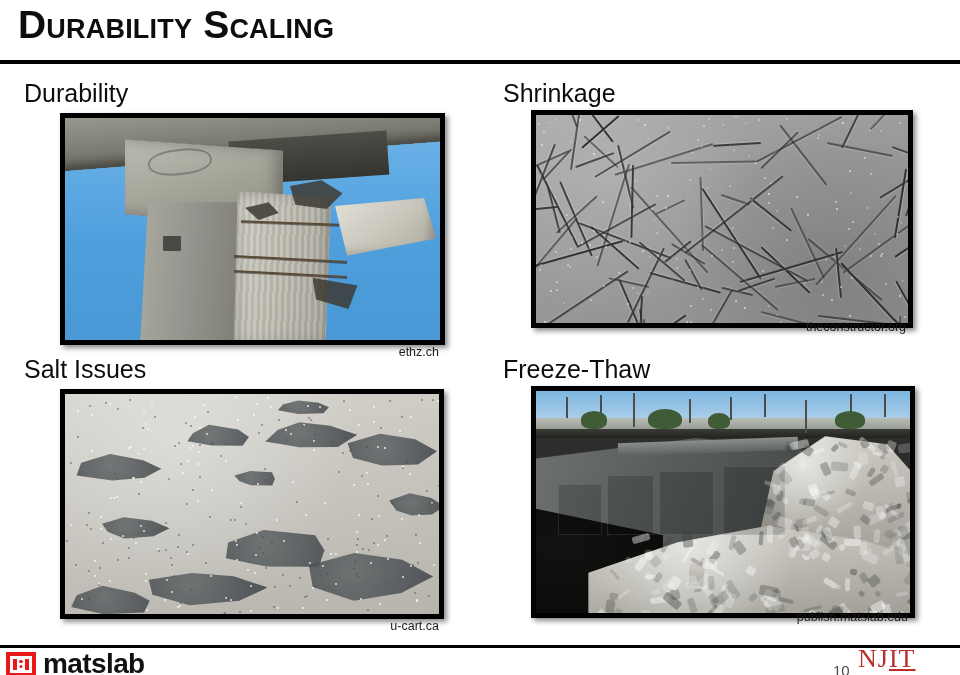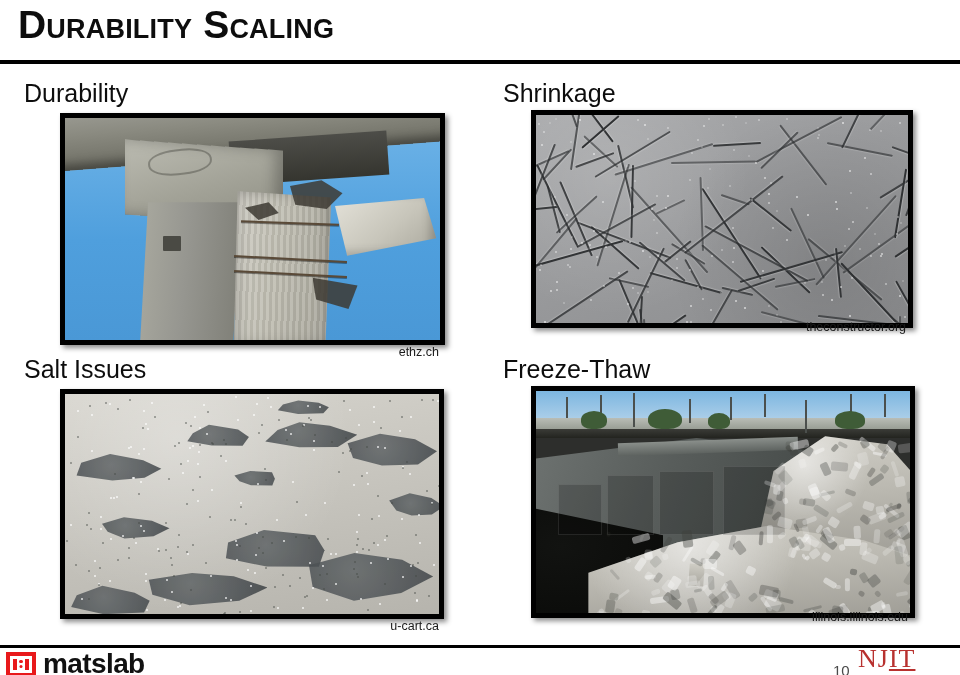--- a/index.html
+++ b/index.html
@@ -1068,21 +1068,21 @@
         <div class="chunk dark" style="left: 90.6255%; top: 90.0262%; width: 1.58513%; height: 2.47036%; transform: rotate(226.792deg); opacity: 0.54;"></div>
         <div class="chunk dark" style="left: 75.6611%; top: 33.2978%; width: 3.51808%; height: 3.62418%; transform: rotate(245.363deg); opacity: 0.75;"></div>
         <div class="chunk" style="left: 70.3685%; top: 62.5128%; width: 3.87204%; height: 2.70198%; transform: rotate(75.6643deg); opacity: 0.36;"></div>
         <div class="chunk dark" style="left: 67.8504%; top: 65.7085%; width: 2.26031%; height: 4.52493%; transform: rotate(331.993deg); opacity: 0.6;"></div>
         <div class="chunk dark" style="left: 66.531%; top: 22.9486%; width: 2.42142%; height: 3.71692%; transform: rotate(91.1068deg); opacity: 0.4;"></div>
         <div class="chunk" style="left: 93.8297%; top: 34.3196%; width: 4.22697%; height: 1.79084%; transform: rotate(251.057deg); opacity: 0.39;"></div>
         <div class="chunk dark" style="left: 39.9619%; top: 95.2088%; width: 3.93941%; height: 3.19744%; transform: rotate(252.514deg); opacity: 0.51;"></div>
       </div>
   </div>
 
-  <div class="credit" id="credit-freezethaw">illinois.illinois.edu</div>
+  <div class="credit" id="credit-freezethaw">publish.matslab.edu</div>
 </div>
 
 <div class="footer-rule"></div>
 
 <div class="brand">
   <div class="brand-mark">
     <div class="bar l"></div>
     <div class="bar r"></div>
     <div class="dot d1"></div>
     <div class="dot d2"></div>

